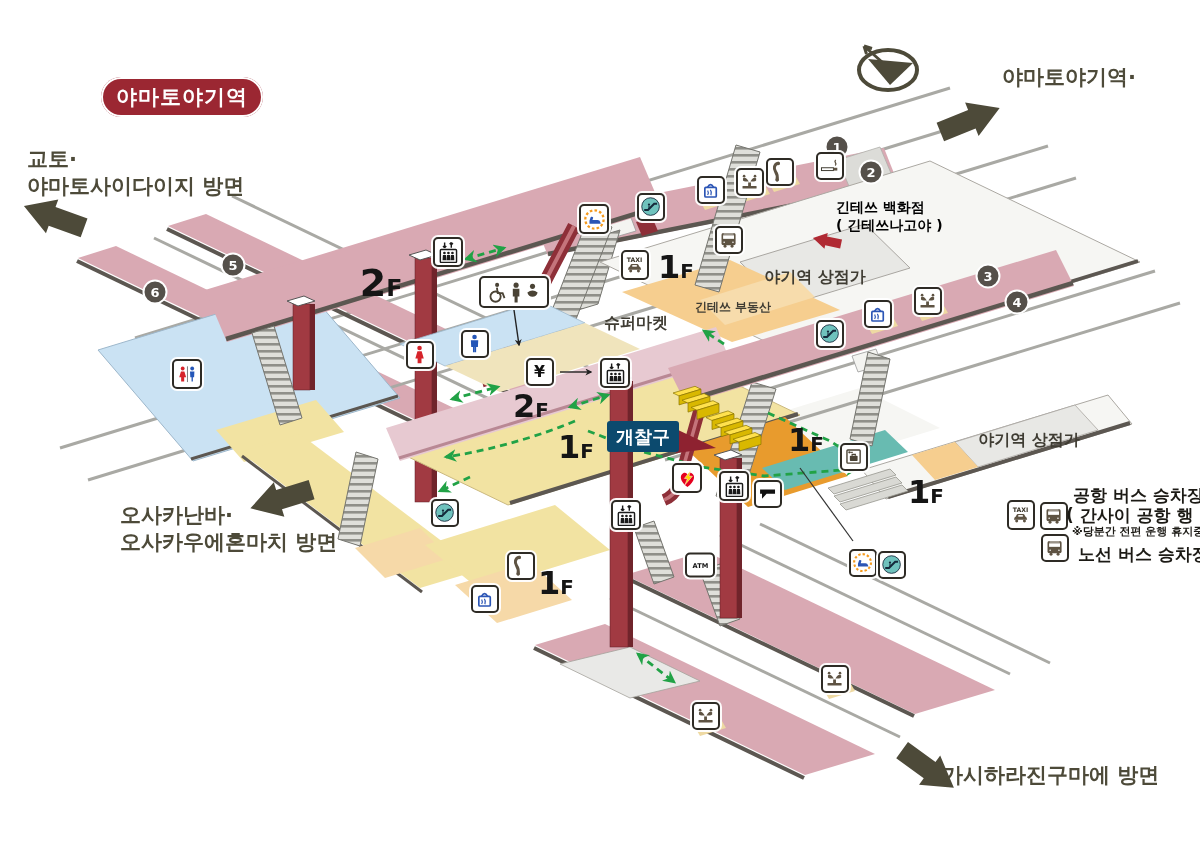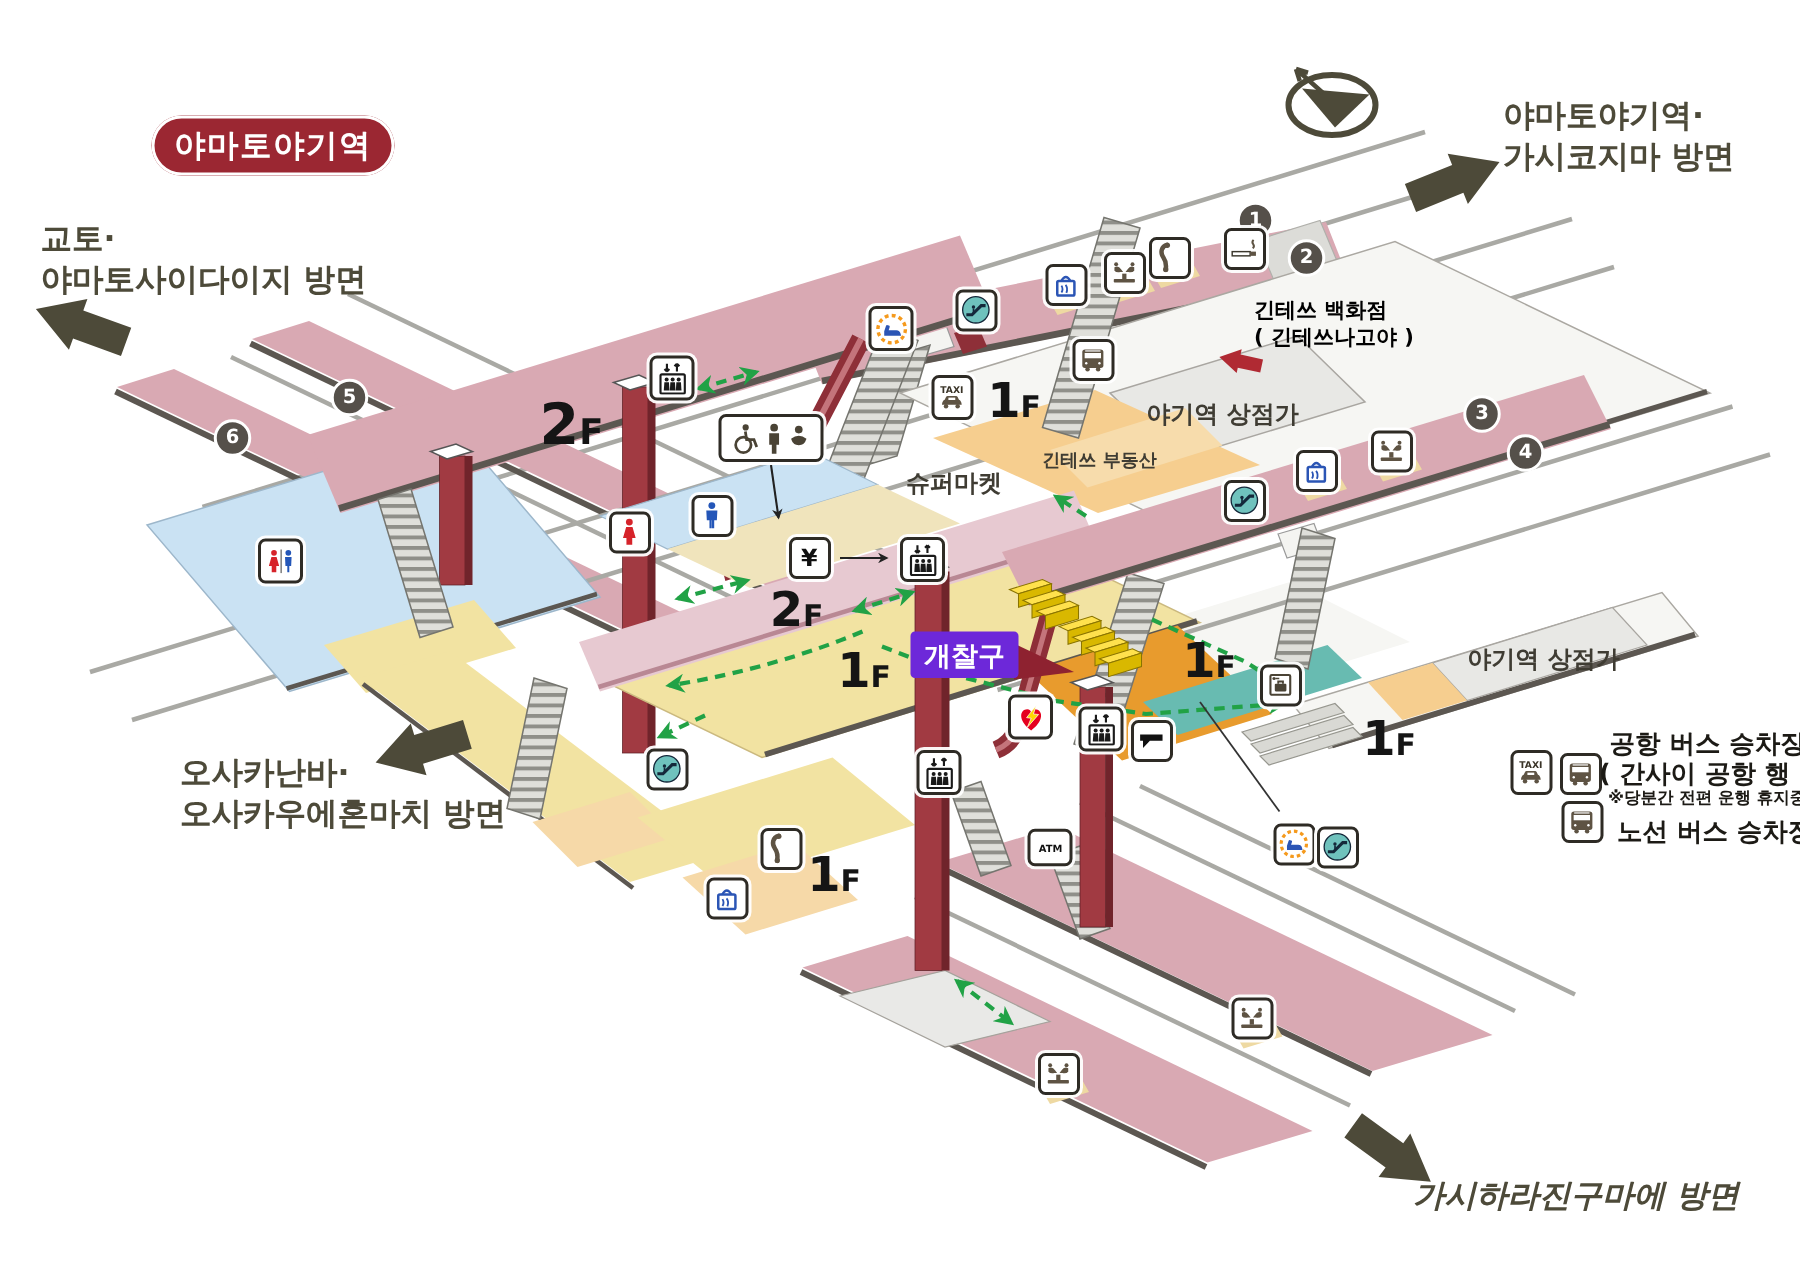--- a/index.html
+++ b/index.html
@@ -3,21 +3,21 @@
 <meta charset="utf-8">
 <style>
   html,body{margin:0;padding:0;background:#fff;}
   body{font-family:"DejaVu Sans","Liberation Sans",sans-serif;}
   #stage{position:relative;width:1200px;height:848px;overflow:hidden;background:#fff;}
   #map{position:absolute;left:0;top:0;z-index:1;}
   svg text{font-family:"DejaVu Sans","Liberation Sans",sans-serif;}
   .badge{position:absolute;left:101px;top:77px;width:162px;height:40px;background:#9b2732;
     border-radius:21px;color:#fff;font-size:21px;font-weight:bold;display:flex;align-items:center;
     justify-content:center;z-index:7;letter-spacing:1px;box-shadow:0 0 0 2px #fff inset;}
-  .banner{position:absolute;left:607px;top:421px;width:72px;height:31px;background:#6d28d9;color:#fff;
+  .banner{position:absolute;left:607px;top:421px;width:72px;height:31px;background:#0c4a6e;color:#fff;
     font-weight:bold;font-size:18px;display:flex;align-items:center;justify-content:center;border-radius:3px;z-index:6;}
   .dirlabel{position:absolute;color:#4d4a39;font-size:21px;font-weight:600;line-height:1.3;white-space:nowrap;z-index:6;}
   .deptlabel{position:absolute;left:836px;top:199px;color:#000000;font-size:14px;font-weight:600;line-height:1.25;white-space:nowrap;z-index:6;}
   .legend-text{position:absolute;color:#1c1a15;white-space:nowrap;z-index:6;font-weight:600;}
   .maplabel{position:absolute;transform:translate(-50%,-50%);color:#3f3c33;white-space:nowrap;z-index:4;font-weight:600;}
   .flabel{position:absolute;transform:translate(-50%,-50%);font-weight:bold;color:#151515;z-index:4;white-space:nowrap;line-height:1;}
   .flabel .f{font-size:0.62em;}
   .pnum{position:absolute;transform:translate(-50%,-50%);width:21px;height:21px;border-radius:50%;
     background:#55504a;color:#fff;font-weight:bold;font-size:13px;display:flex;align-items:center;
     justify-content:center;border:2px solid #fff;z-index:5;}
@@ -374,31 +374,30 @@
     <path d="M-6 -8 L-24 -24 M-24 -24 l2.5 8 M-24 -24 l8 2.5" stroke="#4d4a39" stroke-width="3" fill="none"></path>
   </g>
 </svg>
 
   <div class="badge">야마토야기역</div>
 
   <div class="banner">개찰구</div>
 
   <div class="dirlabel" style="left:1002px;top:64px;">
     <div>야마토야기역·</div>
-    <div>가시코지마 방면</div>
   </div>
   <div class="dirlabel" style="left:27px;top:146px;">
     <div>교토·</div>
     <div>야마토사이다이지 방면</div>
   </div>
   <div class="dirlabel" style="left:120px;top:502px;">
     <div>오사카난바·</div>
     <div>오사카우에혼마치 방면</div>
   </div>
-  <div class="dirlabel" style="left:942px;top:784px;font-style:italic;">
+  <div class="dirlabel" style="left:942px;top:762px;">
     <div>가시하라진구마에 방면</div>
   </div>
 
   <div class="deptlabel">
     <div>긴테쓰 백화점</div>
     <div>( 긴테쓰나고야 )</div>
   </div>
 
   <div class="legend-text" style="left:1073px;top:484px;font-size:17px;">공항 버스 승차장</div>
   <div class="legend-text" style="left:1066px;top:504px;font-size:17px;">( 간사이 공항 행 )</div>

